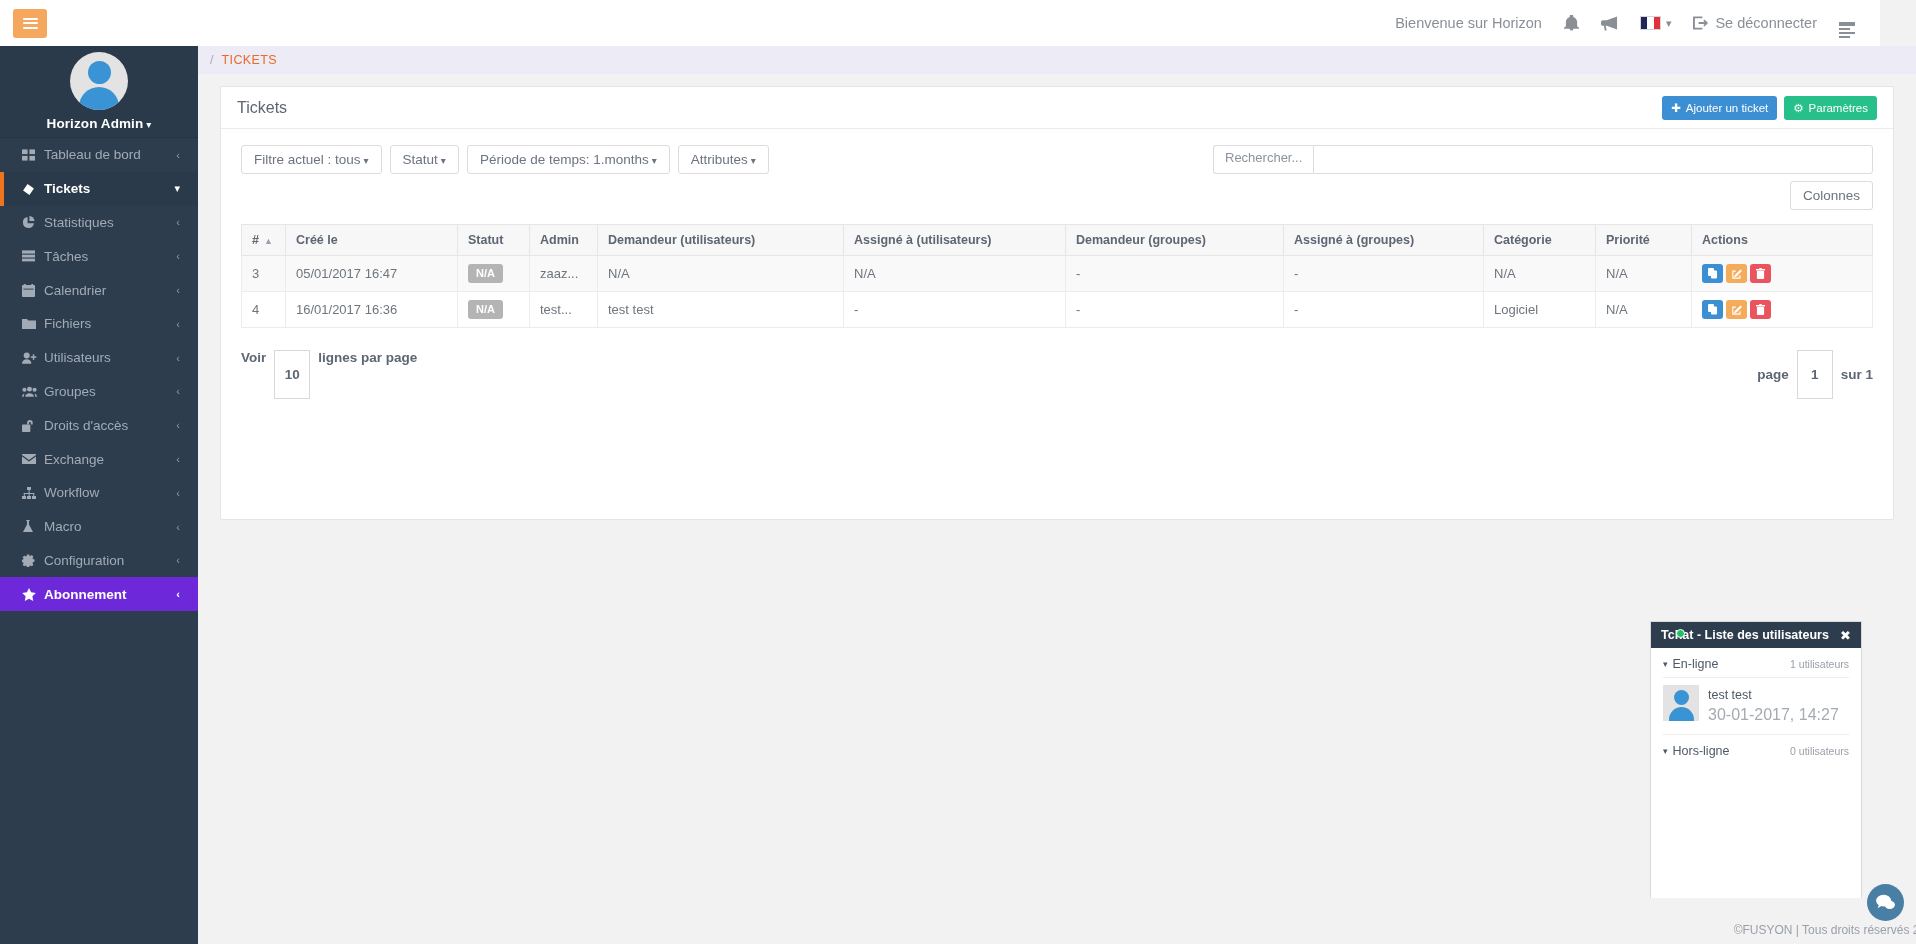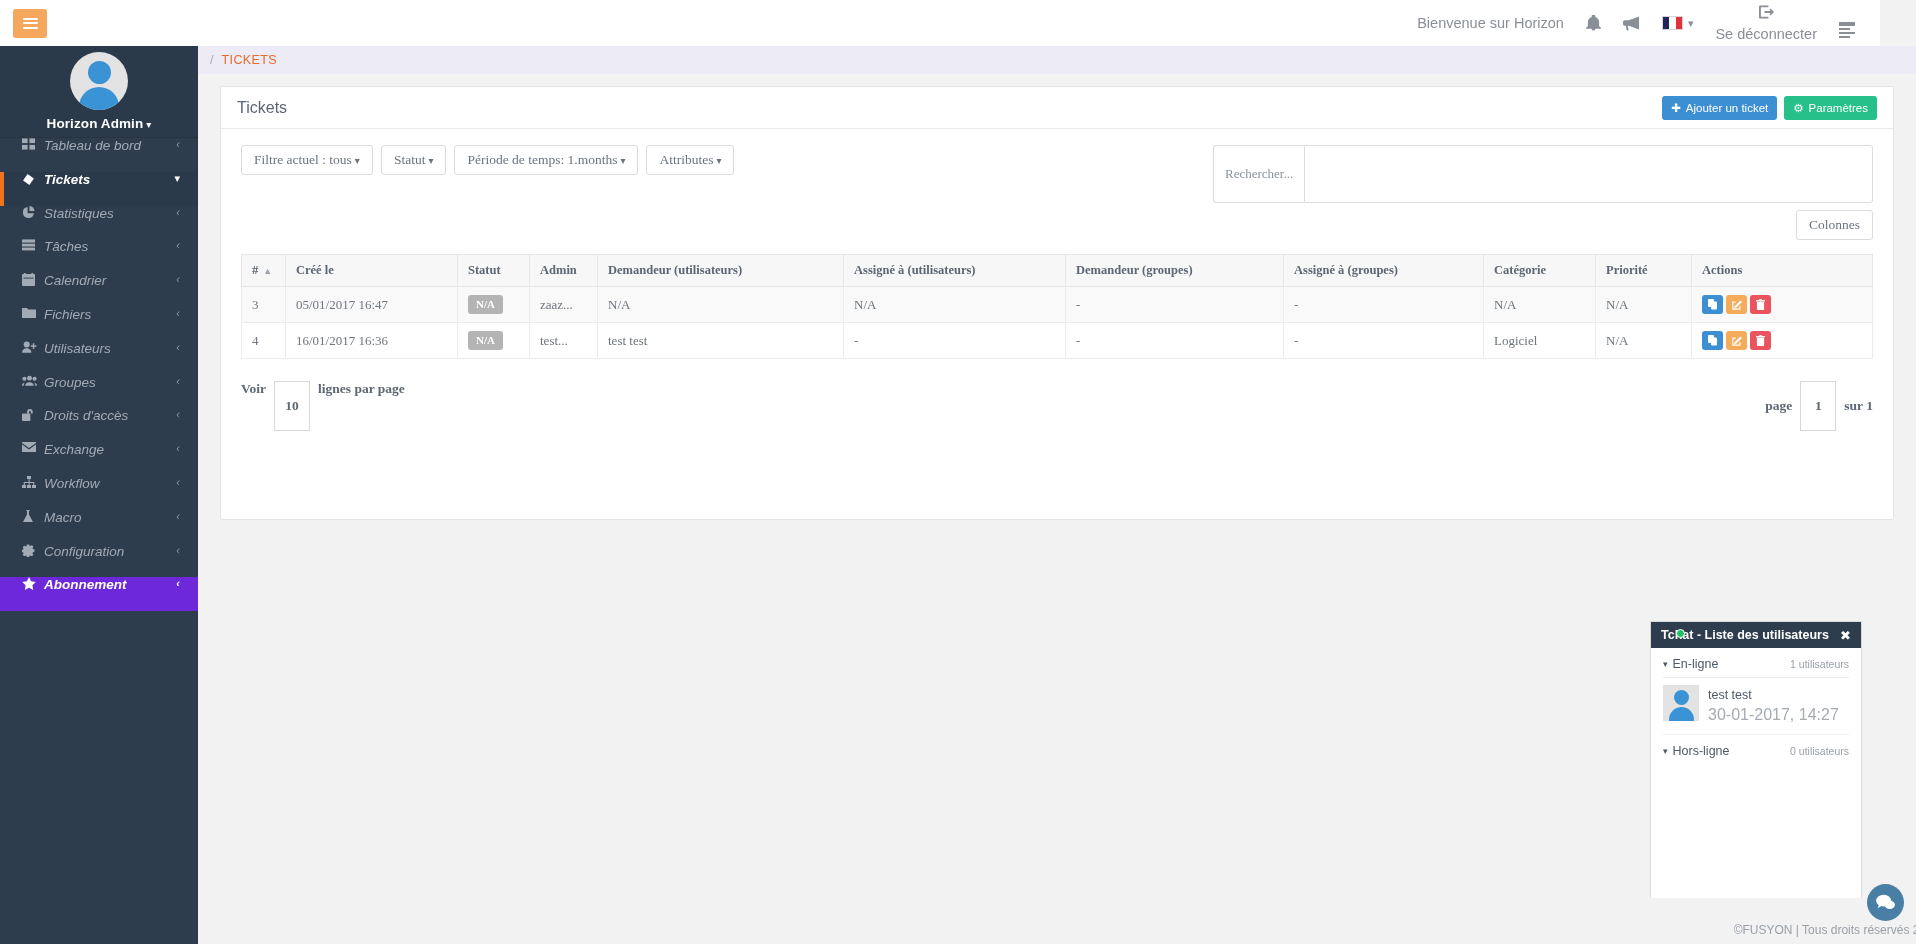--- a/index.html
+++ b/index.html
@@ -33,21 +33,21 @@
   .icon-btn { cursor: pointer; color: #8a8f96; }
   .flag {
     width: 21px; height: 14px; display: inline-block; position: relative;
     border: 1px solid #d5d5d5;
   }
   .flag i { position: absolute; top: 0; bottom: 0; width: 33.33%; }
   .flag i.b { left: 0; background: #20265b; }
   .flag i.w { left: 33.33%; background: #ffffff; }
   .flag i.r { left: 66.66%; background: #e0313c; }
   .chev { font-size: 11px; margin-left: 5px; color: #8a8f96; }
-  .logout-link { color: #8a8f96; cursor: pointer; gap: 7px; flex-direction: column; }
+  .logout-link { color: #8a8f96; cursor: pointer; gap: 7px; }
   .list-icon span { display: block; background: #8a8f96; margin: 2px 0; height: 2px; }
   .list-icon span.s1 { width: 16px; }
   .list-icon span.s2 { width: 11px; }
   .list-icon span.s3 { width: 16px; }
   .list-icon span.s4 { width: 11px; }
 
   
   .sidebar {
     position: absolute; top: 46px; left: 0; width: 198px; height: 898px;
     background: #2e3d4e;
@@ -68,24 +68,23 @@
   .avatar-circle .body {
     position: absolute; width: 40px; height: 28px; border-radius: 20px 20px 0 0;
     background: #3a93d4; left: 9px; top: 35px;
   }
   .profile-name {
     color: #ffffff; font-size: 13.5px; font-weight: bold; letter-spacing: .1px;
   }
   .profile-name .caret { font-size: 10px; margin-left: 3px; }
 
   .nav-item {
-    height: 33.8px; display: flex; align-items: flex-start; padding-left: 22px;
+    height: 33.8px; display: flex; align-items: center; padding-left: 22px;
     color: #a2abb5; font-size: 13.5px; cursor: pointer; position: relative;
     margin-bottom: 0px;
-    font-style: italic;
   }
   .nav-item .nav-ico {
     width: 22px; font-size: 13px; display: inline-flex; align-items: center;
     color: #a2abb5;
   }
   .nav-item .nav-label { flex: 1; }
   .nav-item .nav-arrow { font-size: 11px; margin-right: 18px; color: #8e99a4; }
   .nav-item.active {
     background: #2b3a4a; color: #ffffff; font-weight: bold;
   }
@@ -122,36 +121,36 @@
   .panel-title { font-size: 16px; color: #5d6673; }
   .panel-head-actions { margin-left: auto; display: flex; gap: 7px; }
   .btn {
     border: none; border-radius: 3px; color: #fff; font-size: 11.5px;
     padding: 5px 9px; cursor: pointer; display: inline-flex; align-items: center;
     gap: 5px; font-family: inherit;
   }
   .btn-blue { background: #3d8fd4; }
   .btn-green { background: #27c08a; }
 
-  .panel-body { padding: 16px 20px 22px 20px; min-height: 390px; font-family: Liberation Serif, serif; }
+  .panel-body { padding: 16px 20px 22px 20px; min-height: 390px; }
 
   .filterbar { display: flex; align-items: flex-start; }
   .filter-btns { display: flex; gap: 8px; }
   .filter-btn {
     border: 1px solid #dcdcdc; background: #ffffff; border-radius: 3px;
     padding: 6px 12px; font-size: 13.5px; color: #6b7480; cursor: pointer;
     font-family: inherit; white-space: nowrap;
   }
   .filter-btn .caret { font-size: 10px; margin-left: 3px; }
 
   .search-wrap { margin-left: auto; width: 660px; }
   .search-group { display: flex; }
   .search-addon {
     border: 1px solid #dcdcdc; border-right: none; border-radius: 3px 0 0 3px;
-    padding: 20px 11px; font-size: 13px; color: #8b939d; background: #fff;
+    padding: 4px 11px; font-size: 13px; color: #8b939d; background: #fff;
     white-space: nowrap;
   }
   .search-input {
     flex: 1; border: 1px solid #dcdcdc; border-radius: 0 3px 3px 0;
     padding: 6px 10px; font-size: 13px; color: #555; outline: none;
     font-family: inherit; background: #fff;
   }
   .columns-row { display: flex; justify-content: flex-end; margin-top: 7px; }
   .columns-btn {
     border: 1px solid #dcdcdc; background: #fff; border-radius: 3px;

